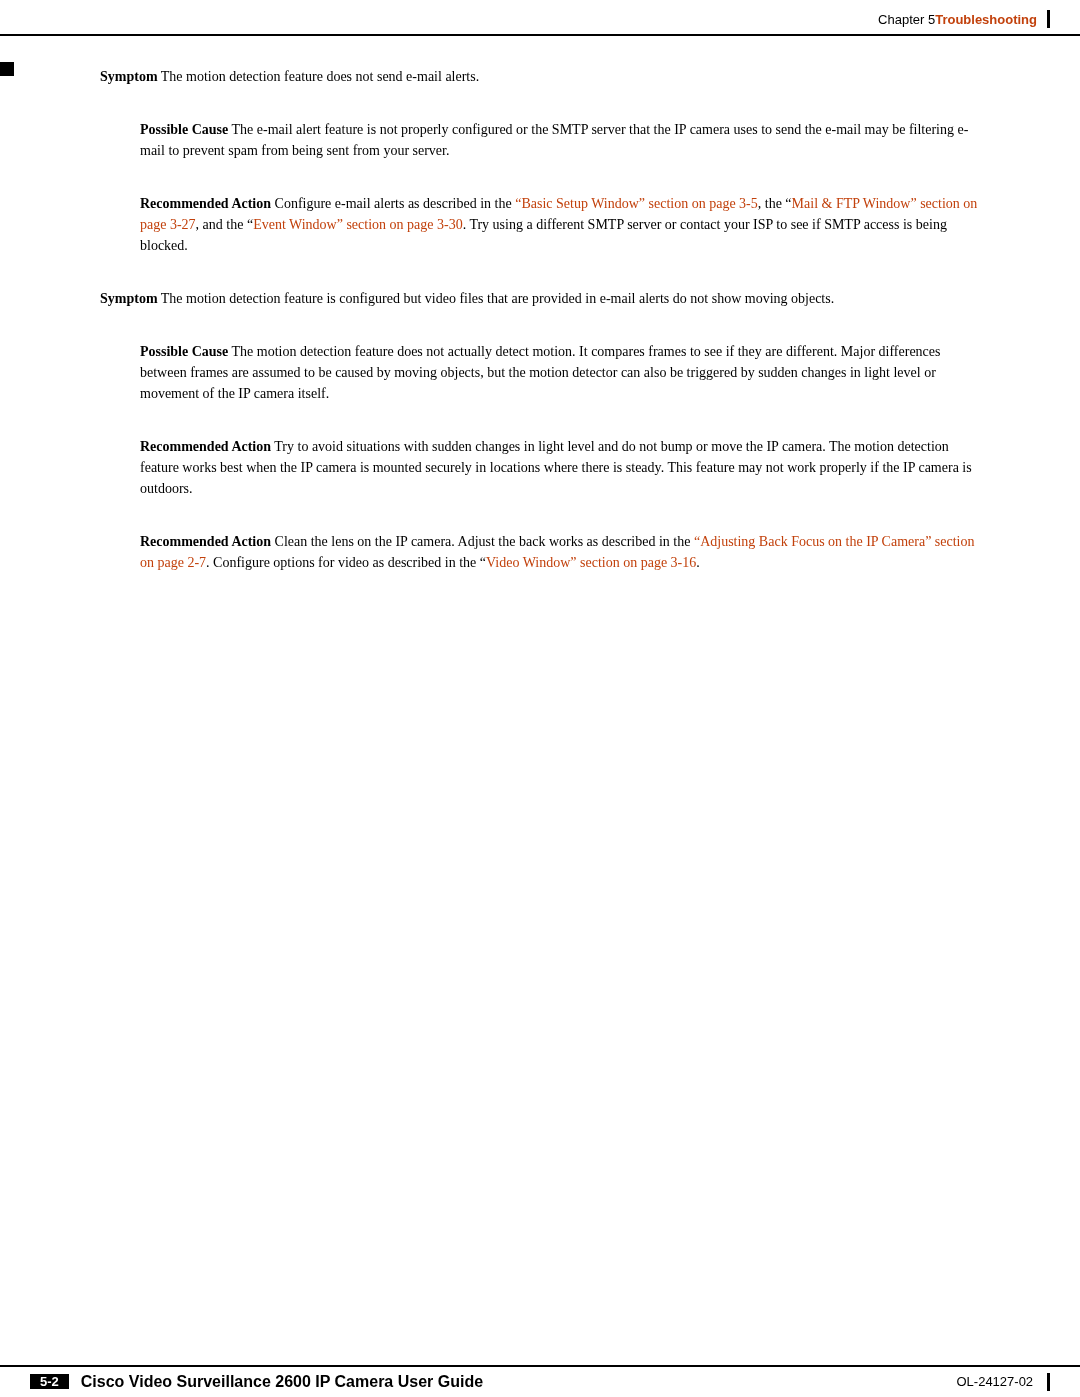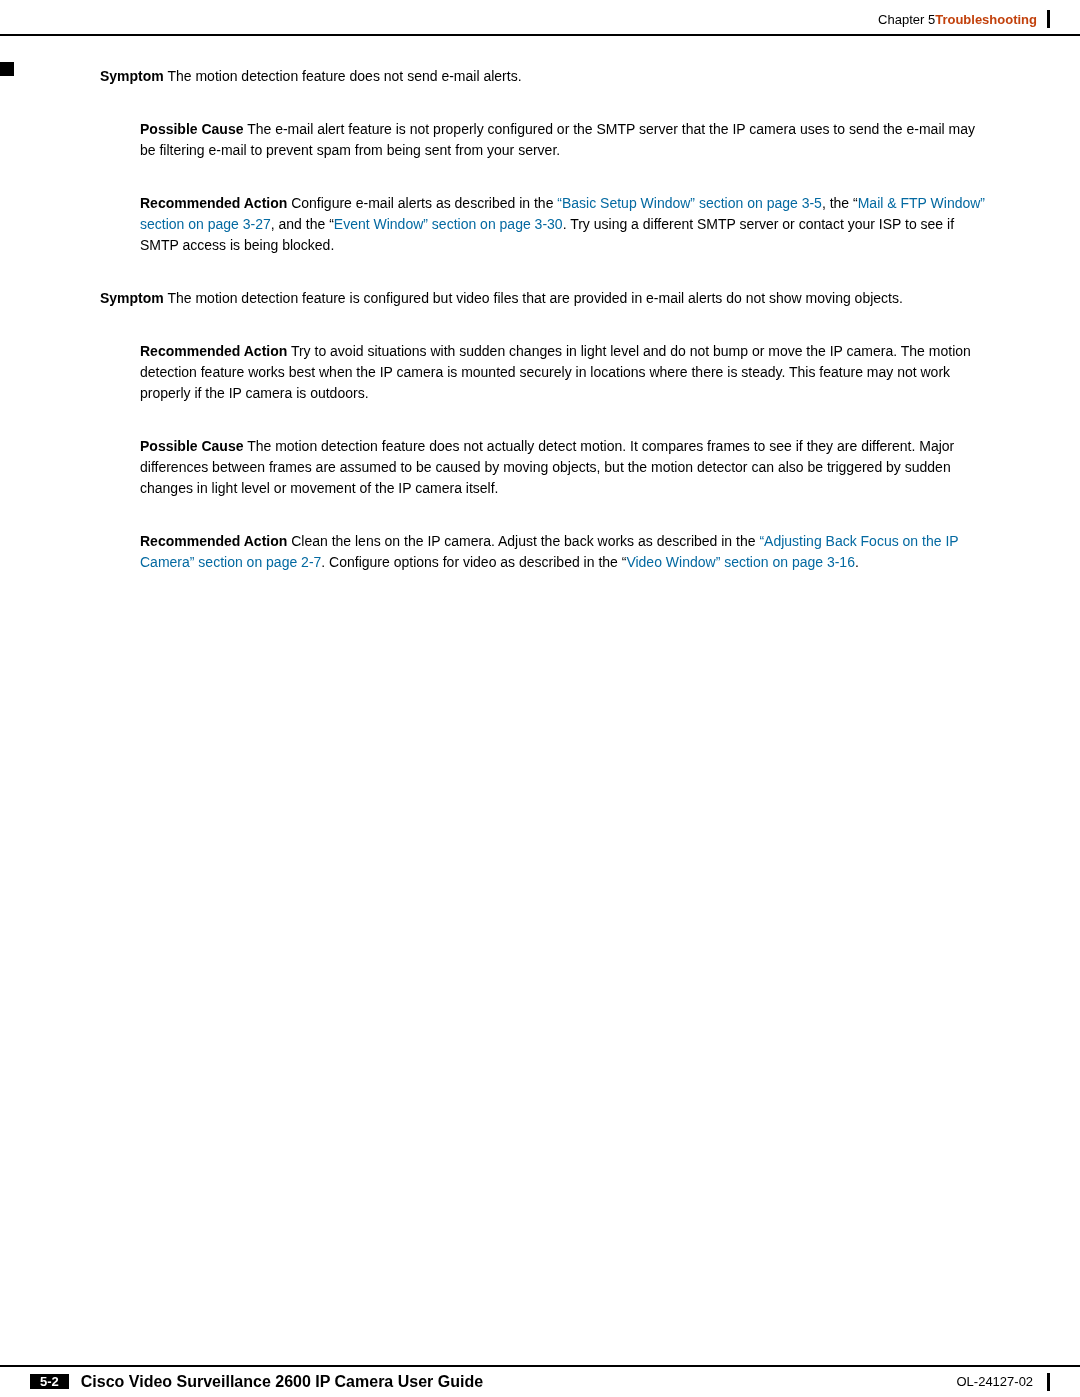--- a/index.html
+++ b/index.html
@@ -61,20 +61,21 @@
       top: 62px;
       width: 14px;
       height: 14px;
       background: #000000;
     }
 
     
     .content {
       padding: 30px 90px 40px 100px;
       line-height: 1.5;
+      font-family: Liberation Serif, serif;
     }
 
     .symptom-block {
       margin-bottom: 32px;
     }
 
     .symptom-line {
       margin-bottom: 16px;
       font-size: 14px;
     }
@@ -87,21 +88,21 @@
       padding-left: 40px;
       margin-bottom: 14px;
       margin-top: 32px;
     }
 
     .bold-label {
       font-weight: bold;
     }
 
     .link-text {
-      color: #0369a1;
+      color: #c2410c;
       text-decoration: none;
     }
 
     
     .footer {
       position: absolute;
       bottom: 0;
       left: 0;
       right: 0;
       border-top: 2px solid #000000;
@@ -178,27 +179,27 @@
       </div>
     </div>
 
     <div class="symptom-block">
       <p class="symptom-line">
         <span class="bold-label">Symptom</span><span>  The motion detection feature is configured but video files that are provided in e-mail alerts do not show moving objects.</span>
       </p>
 
       <div class="indented-block">
         <p>
+          <span class="bold-label">Possible Cause</span><span>  The motion detection feature does not actually detect motion. It compares frames to see if they are different. Major differences between frames are assumed to be caused by moving objects, but the motion detector can also be triggered by sudden changes in light level or movement of the IP camera itself.</span>
+        </p>
+      </div>
+
+      <div class="indented-block">
+        <p>
           <span class="bold-label">Recommended Action</span><span>  Try to avoid situations with sudden changes in light level and do not bump or move the IP camera. The motion detection feature works best when the IP camera is mounted securely in locations where there is steady. This feature may not work properly if the IP camera is outdoors.</span>
-        </p>
-      </div>
-
-      <div class="indented-block">
-        <p>
-          <span class="bold-label">Possible Cause</span><span>  The motion detection feature does not actually detect motion. It compares frames to see if they are different. Major differences between frames are assumed to be caused by moving objects, but the motion detector can also be triggered by sudden changes in light level or movement of the IP camera itself.</span>
         </p>
       </div>
     </div>
 
     <div class="symptom-block">
 
 
       <div class="indented-block">
         <p>
           <span class="bold-label">Recommended Action</span><span>  Clean the lens on the IP camera. Adjust the back works as described in the </span><a class="link-text" href="#">“Adjusting Back Focus on the IP Camera” section on page 2-7</a><span>. Configure options for video as described in the “</span><a class="link-text" href="#">Video Window” section on page 3-16</a><span>.</span>

